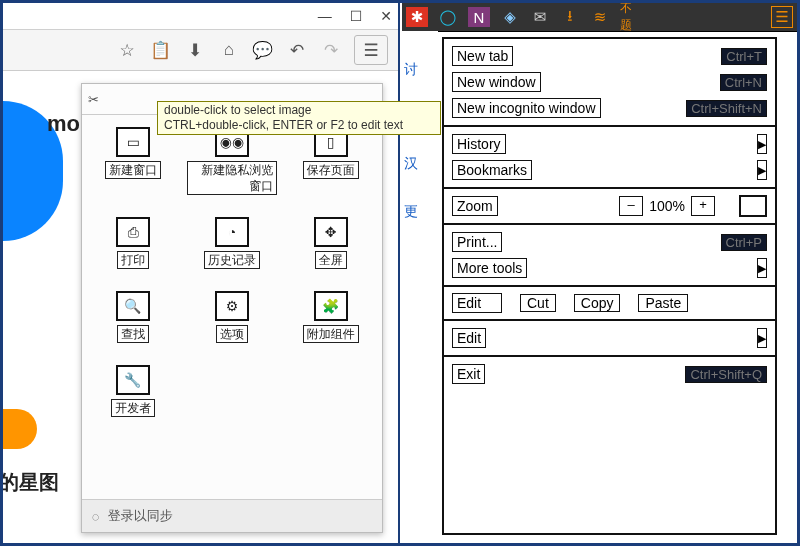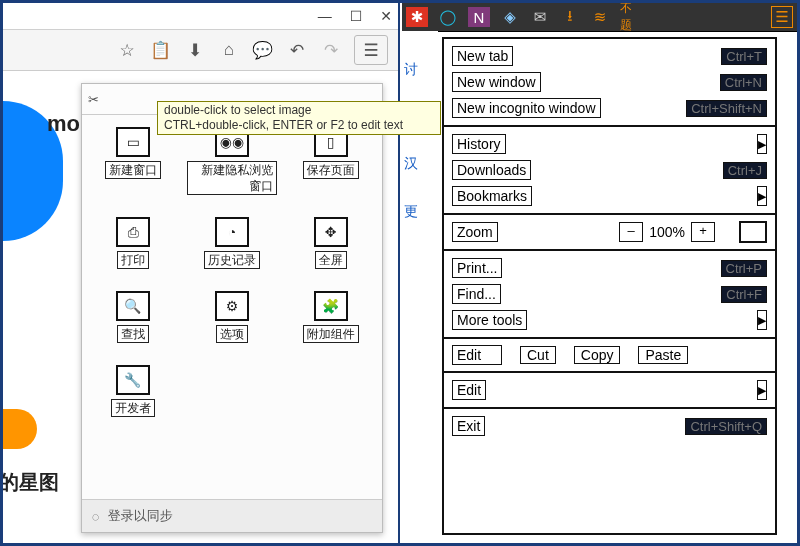--- a/index.html
+++ b/index.html
@@ -393,24 +393,20 @@
         <span class="cr-short">Ctrl+Shift+N</span>
       </div>
     </div>
 
     <div class="cr-section">
       <div class="cr-row">
         <span class="cr-label">History</span>
         <span class="chev">▶</span>
       </div>
       <div class="cr-row">
-        <span class="cr-label">Downloads</span>
-        <span class="cr-short">Ctrl+J</span>
-      </div>
-      <div class="cr-row">
         <span class="cr-label">Bookmarks</span>
         <span class="chev">▶</span>
       </div>
     </div>
 
     <div class="cr-section">
       <div class="cr-row">
         <span class="cr-label">Zoom</span>
         <div class="zoom-ctrl">
           <span class="zbtn">–</span>
@@ -420,24 +416,20 @@
         </div>
       </div>
     </div>
 
     <div class="cr-section">
       <div class="cr-row">
         <span class="cr-label">Print...</span>
         <span class="cr-short">Ctrl+P</span>
       </div>
       <div class="cr-row">
-        <span class="cr-label">Find...</span>
-        <span class="cr-short">Ctrl+F</span>
-      </div>
-      <div class="cr-row">
         <span class="cr-label">More tools</span>
         <span class="chev">▶</span>
       </div>
     </div>
 
     <div class="cr-section">
       <div class="edit-row">
         <span class="cr-label">Edit</span>
         <span class="act">Cut</span>
         <span class="act">Copy</span>

